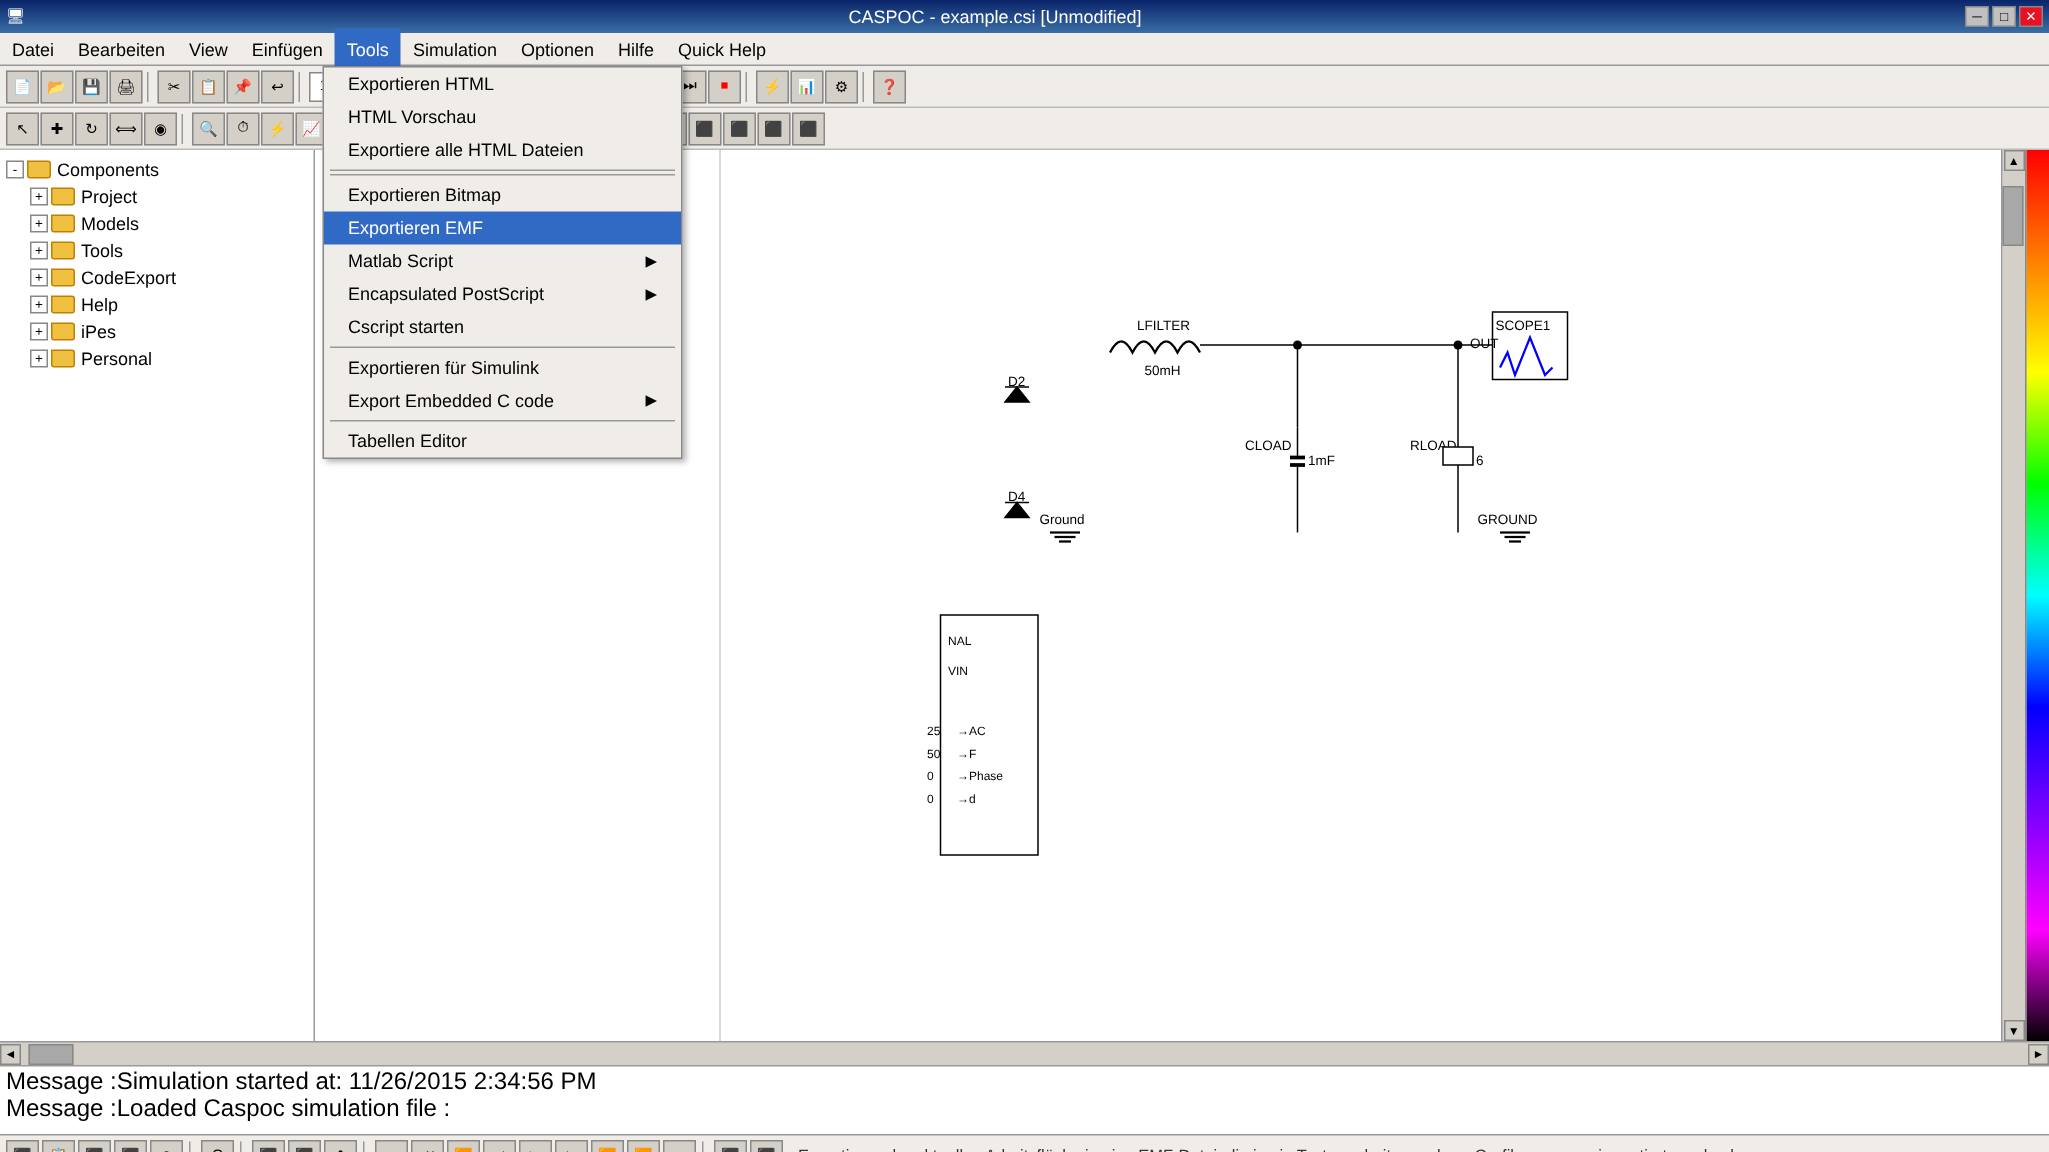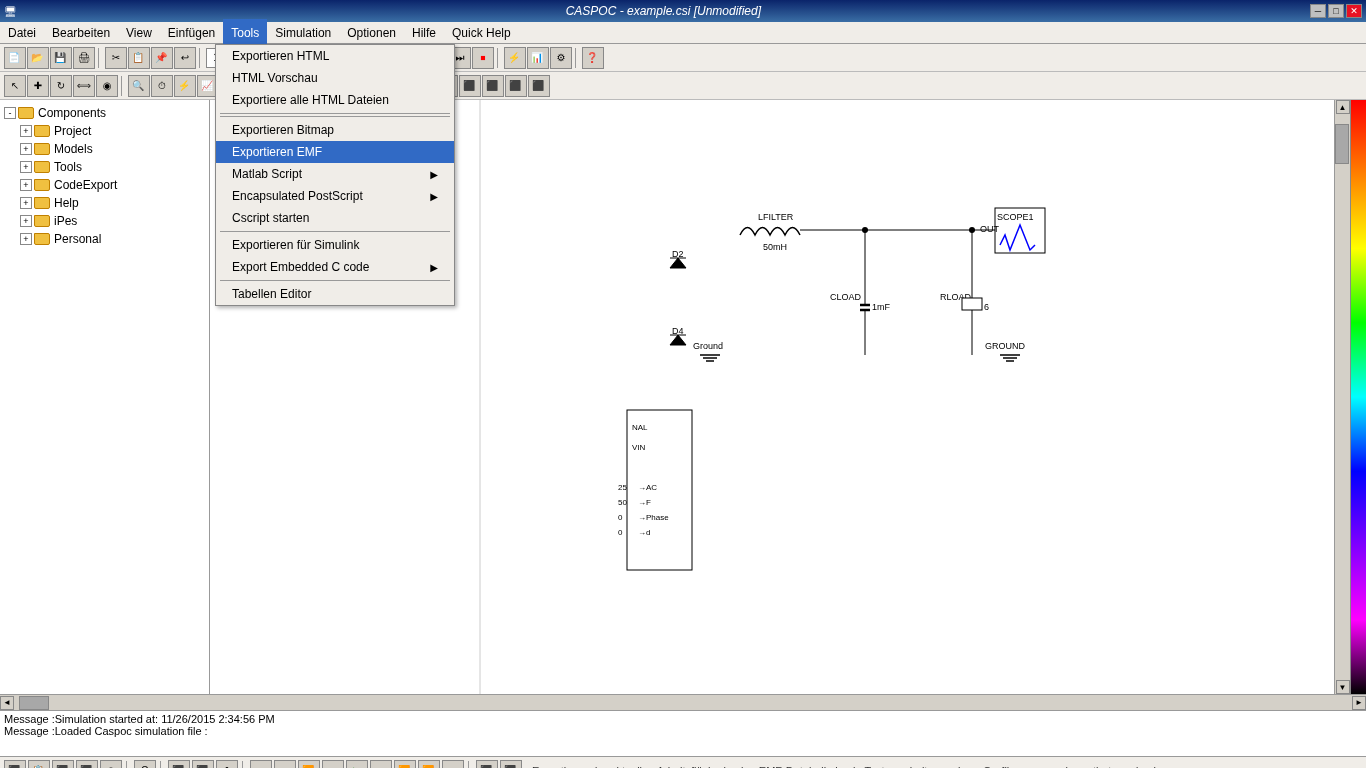--- a/index.html
+++ b/index.html
@@ -8,21 +8,21 @@
     
     #title-bar {
       background: linear-gradient(to bottom, #0a246a, #3a6ea5);
       color: white;
       height: 22px;
       display: flex;
       align-items: center;
       justify-content: space-between;
       padding: 0 4px;
     }
-    #title-bar .title { flex: 1; text-align: center; font-size: 12px; font-style: italic; }
+    #title-bar .title { flex: 1; text-align: center; font-size: 12px; }
     #title-bar .win-controls { display: flex; gap: 2px; }
     #title-bar .win-btn {
       width: 16px; height: 14px;
       background: #c0c0c0;
       border: 1px solid #888;
       font-size: 9px;
       display: flex; align-items: center; justify-content: center;
       cursor: pointer; color: black;
     }
     #title-bar .win-btn.close { background: #e81123; color: white; }
@@ -155,21 +155,21 @@
       background: linear-gradient(to bottom, #ff0000, #ff8000, #ffff00, #00ff00, #00ffff, #0000ff, #8000ff, #ff00ff, #000000);
       border-left: 1px solid #888;
     }
 
     
     #status-bar {
       height: 46px;
       background: white;
       border-top: 1px solid #999;
       padding: 2px 4px;
-      font-size: 11px;
+      font-size: 16px;
     }
 
     
     #bottom-toolbar {
       height: 28px;
       background: #f0ede8;
       border-top: 1px solid #999;
       display: flex;
       align-items: center;
       padding: 2px 4px;

